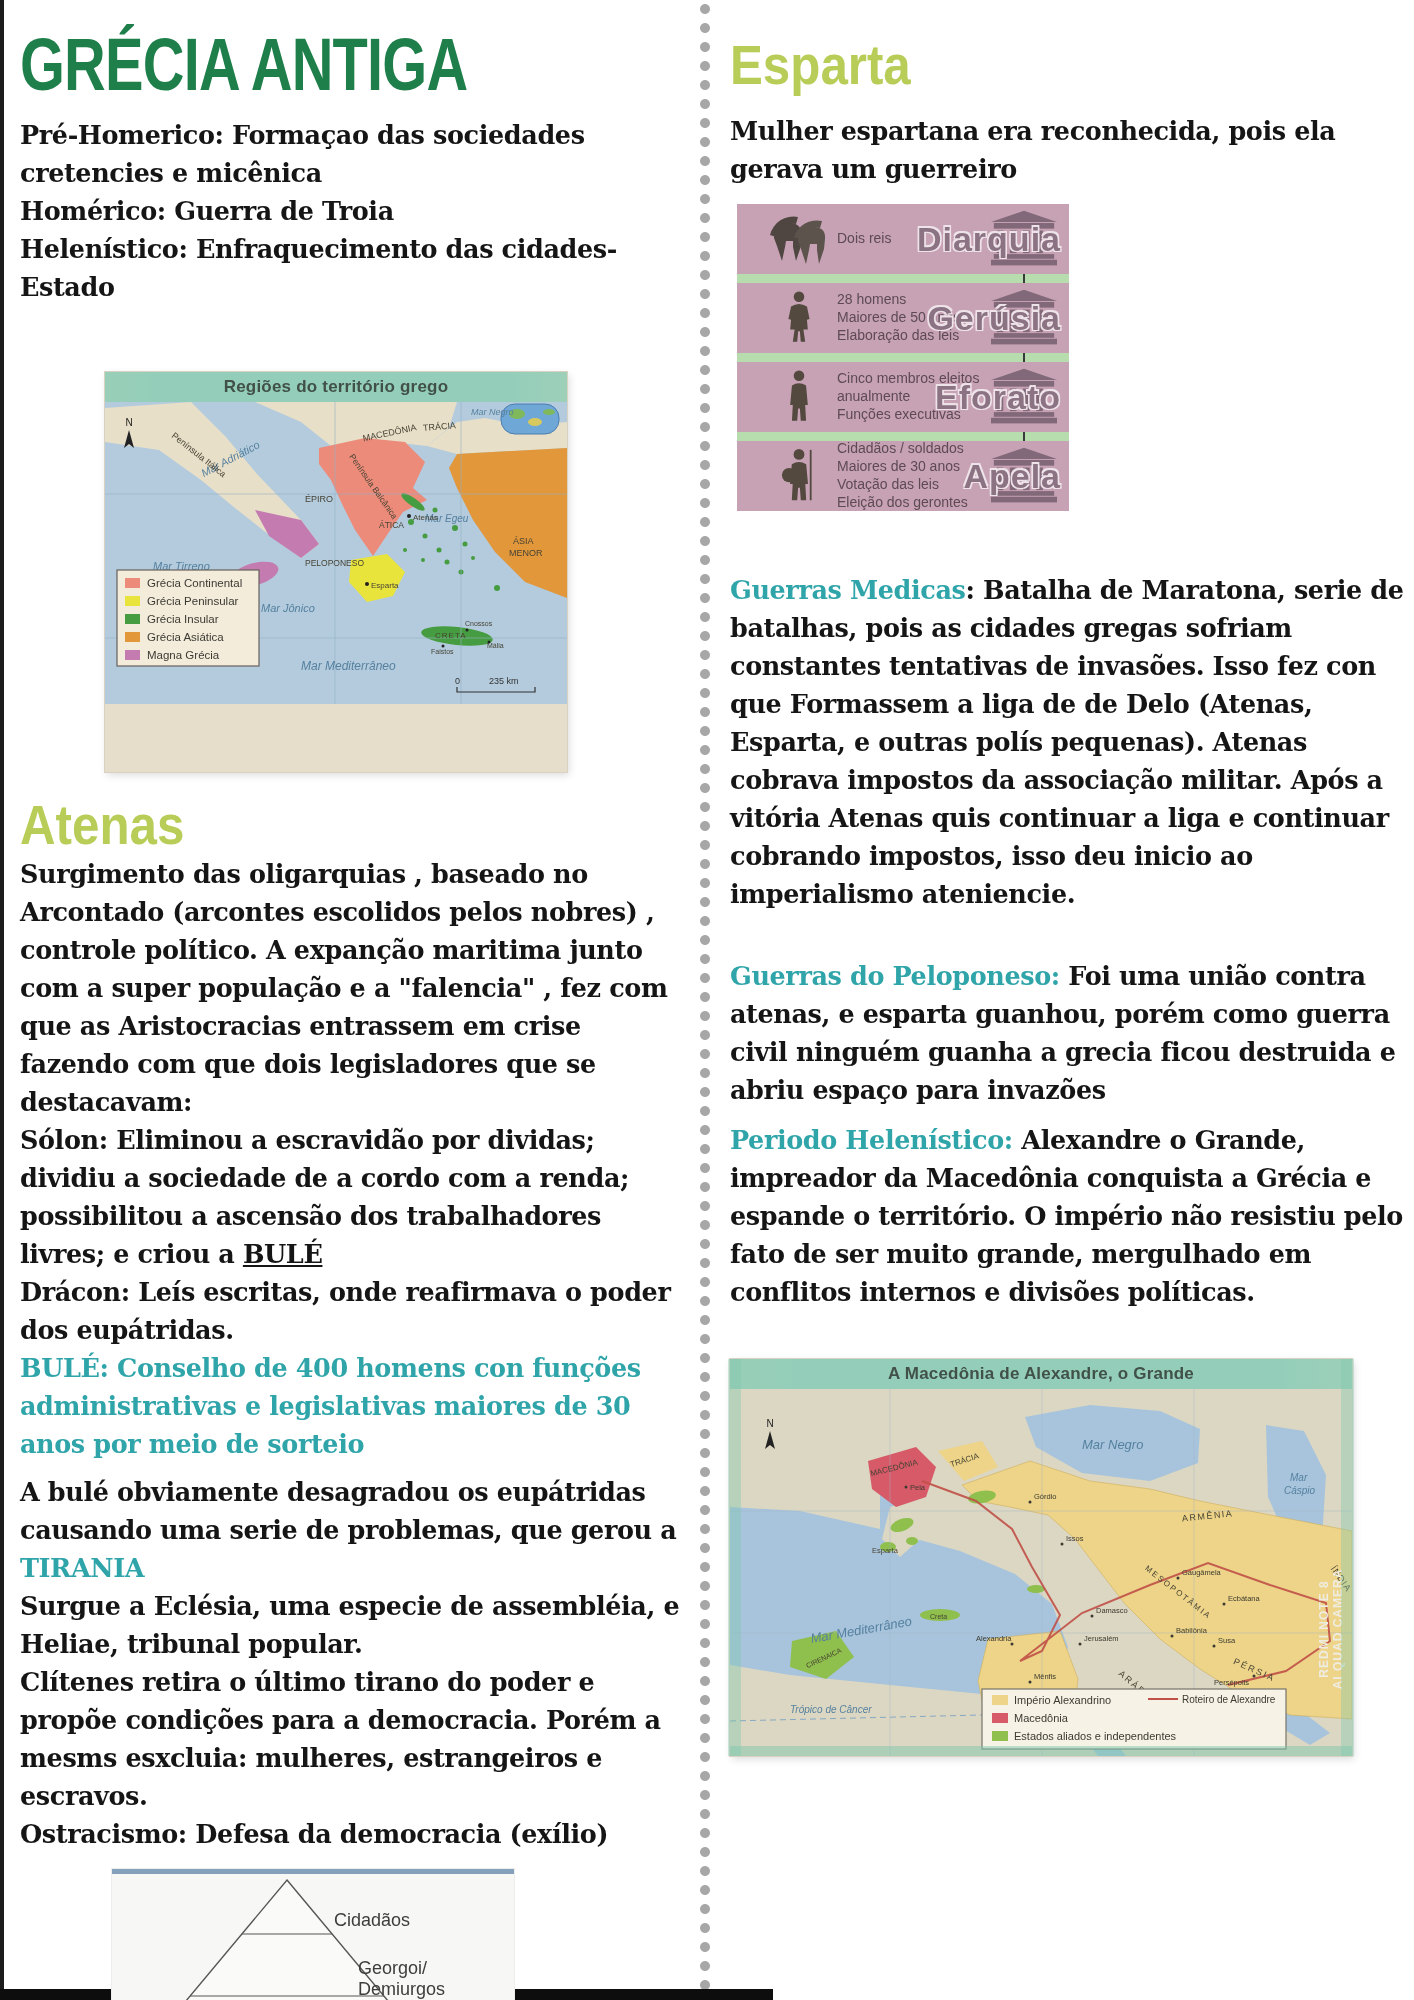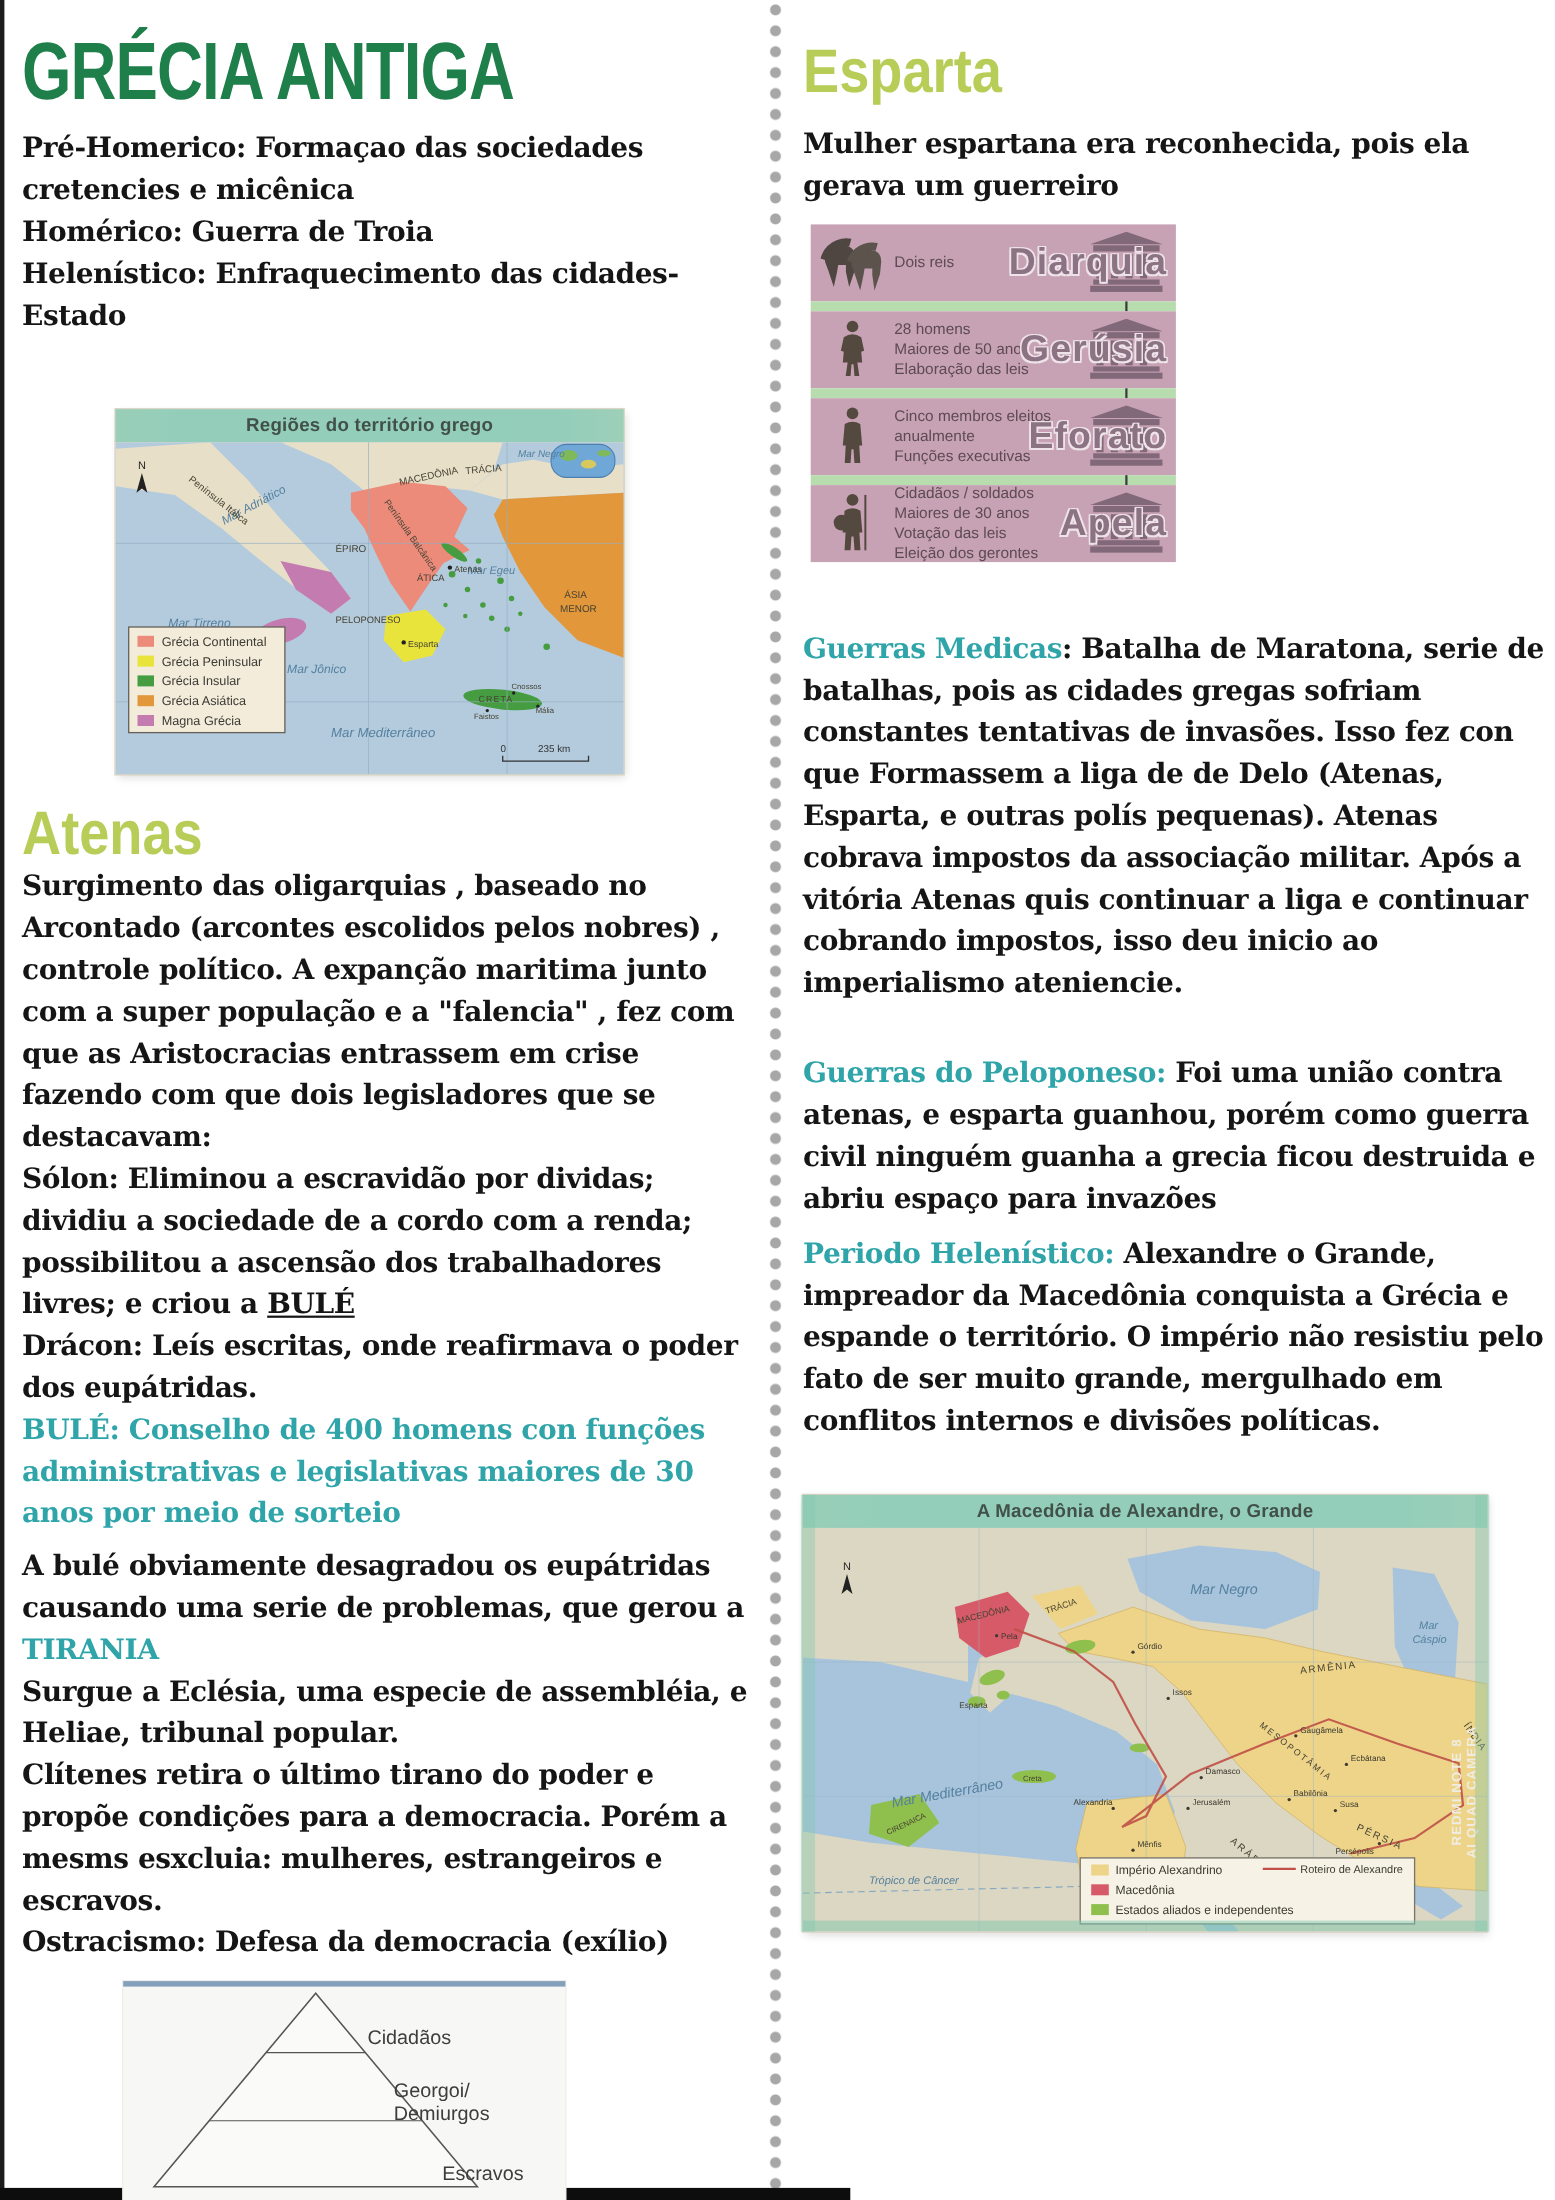--- a/index.html
+++ b/index.html
@@ -29,32 +29,32 @@
   .u { text-decoration:underline; }
   .mt10 { margin-top:10px; } .mt16 { margin-top:16px; } .mt22 { margin-top:22px; }
   .mt24 { margin-top:12px; } .mt44 { margin-top:44px; } .mt48 { margin-top:48px; } .mt60 { margin-top:60px; }
 
   
   figure { position:relative; }
   .map-fig { background:#e6decb; box-shadow:0 0 0 1px #d8d2c2, 2px 3px 8px rgba(0,0,0,.15); }
   .map-title-bar { height:30px; display:flex; align-items:center; justify-content:center;
      background:linear-gradient(90deg, rgba(127,201,177,.75), rgba(143,205,185,.95) 12%, rgba(143,205,185,.95) 88%, rgba(127,201,177,.7));
      font-weight:700; font-size:17px; color:#41514a; letter-spacing:.2px; }
-  .map1 { width:462px; height:332px; margin:66px 0 0 85px; }
+  .map1 { width:462px; height:400px; margin:66px 0 0 85px; }
   .map2 { width:622px; height:397px; }
   .tape-v { position:absolute; top:0; width:13px; height:100%; background:rgba(126,199,173,.38); pointer-events:none; }
   .tape-v.l { left:-2px; } .tape-v.r { right:-2px; }
 
   .map-svg-label-sea { font-style:italic; fill:#55809f; }
   .map-svg-label-land { fill:#474334; }
 
   
   .sparta-wrap { display:flex; margin:16px 0 0 7px; }
   .sparta-table { width:332px; }
-  .sparta-row { position:relative; height:70px; background:#c7a2b4; display:flex; align-items:center; margin-bottom:9px; }
+  .sparta-row { position:relative; height:70px; background:#c7a2b4; display:flex; align-items:center; margin-bottom:9px;padding-left:24px; }
   .sparta-row:last-child { margin-bottom:0; }
   .sparta-sep-bg { position:absolute; left:0; right:0; height:9px; bottom:-9px; background:#b7dcae; }
   .sparta-icon { width:76px; display:flex; align-items:center; justify-content:center; flex:none; }
   .sparta-desc { width:152px; font-size:14px; line-height:1.28; color:#5d4a53; flex:none; }
   .gov-temple { position:absolute; right:12px; top:50%; transform:translateY(-50%); opacity:.92; }
   .gov-label { position:absolute; right:8px; top:50%; transform:translateY(-50%);
      font-size:34px; font-weight:700; color:#8b7383; letter-spacing:1px;
      text-shadow:-1.5px -1.5px 0 #efe3ea, 1.5px -1.5px 0 #efe3ea, -1.5px 1.5px 0 #efe3ea, 1.5px 1.5px 0 #efe3ea; }
   .gov-connector { position:absolute; right:44px; bottom:-9px; width:2px; height:9px; background:#3a3a3a; }
 

